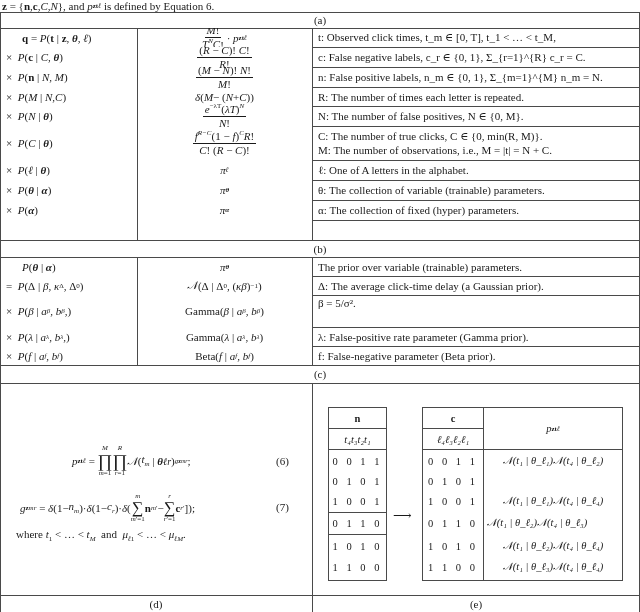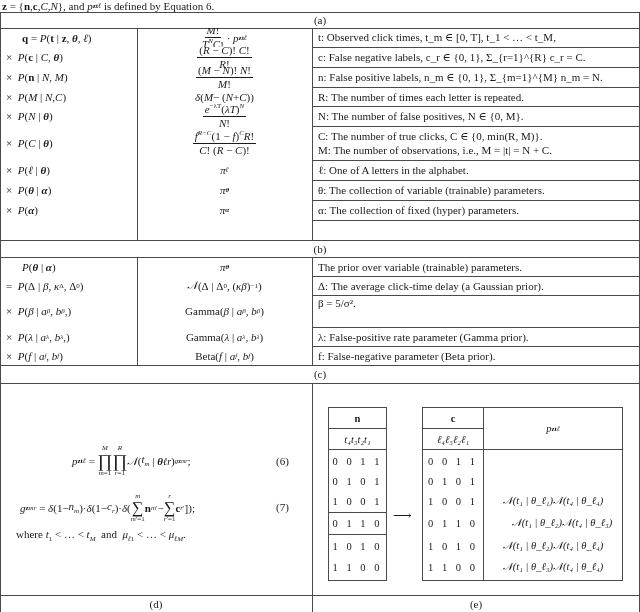--- a/index.html
+++ b/index.html
@@ -281,22 +281,23 @@
     </div>
     <div class="hline" style="left:0; top:41px; width:199px;"></div>
 
     <div class="mt-cell mono-digits" style="left:0; top:43px; width:60px; height:20px;">0 0 1 1</div>
     <div class="mt-cell mono-digits" style="left:0; top:63px; width:60px; height:20px;">0 1 0 1</div>
     <div class="mt-cell mono-digits" style="left:0; top:83px; width:60px; height:20px;">1 0 0 1</div>
     <div class="mt-cell mono-digits" style="left:0; top:105px; width:60px; height:20px;">0 1 1 0</div>
     <div class="mt-cell mono-digits" style="left:0; top:128px; width:60px; height:20px;">1 0 1 0</div>
     <div class="mt-cell mono-digits" style="left:0; top:149px; width:60px; height:20px;">1 1 0 0</div>
 
+    <div class="mt-cell" style="left:61px; top:43px; width:138px; height:20px; font-style:italic;">𝒩(t₁ | θ_ℓ₁)𝒩(t₄ | θ_ℓ₂)</div>
     <div class="mt-cell" style="left:61px; top:83px; width:138px; height:20px; font-style:italic;">𝒩(t₁ | θ_ℓ₁)𝒩(t₄ | θ_ℓ₄)</div>
-    <div class="mt-cell" style="left:70px; top:105px; width:138px; height:20px; font-style:italic;">𝒩(t₁ | θ_ℓ₂)𝒩(t₄ | θ_ℓ₃)</div>
+    <div class="mt-cell" style="left:45px; top:105px; width:138px; height:20px; font-style:italic;">𝒩(t₁ | θ_ℓ₂)𝒩(t₄ | θ_ℓ₃)</div>
     <div class="mt-cell" style="left:61px; top:128px; width:138px; height:20px; font-style:italic;">𝒩(t₁ | θ_ℓ₂)𝒩(t₄ | θ_ℓ₄)</div>
     <div class="mt-cell" style="left:61px; top:149px; width:138px; height:20px; font-style:italic;">𝒩(t₁ | θ_ℓ₃)𝒩(t₄ | θ_ℓ₄)</div>
   </div>
 </div>
 
 <div class="hline" style="left:0; top:595px; width:640px;"></div>
 <div class="cell center caption" style="left:0; top:595px; width:312px; height:17px;">(d)</div>
 <div class="cell center caption" style="left:312px; top:595px; width:328px; height:17px;">(e)</div>
 
 </body></html>

